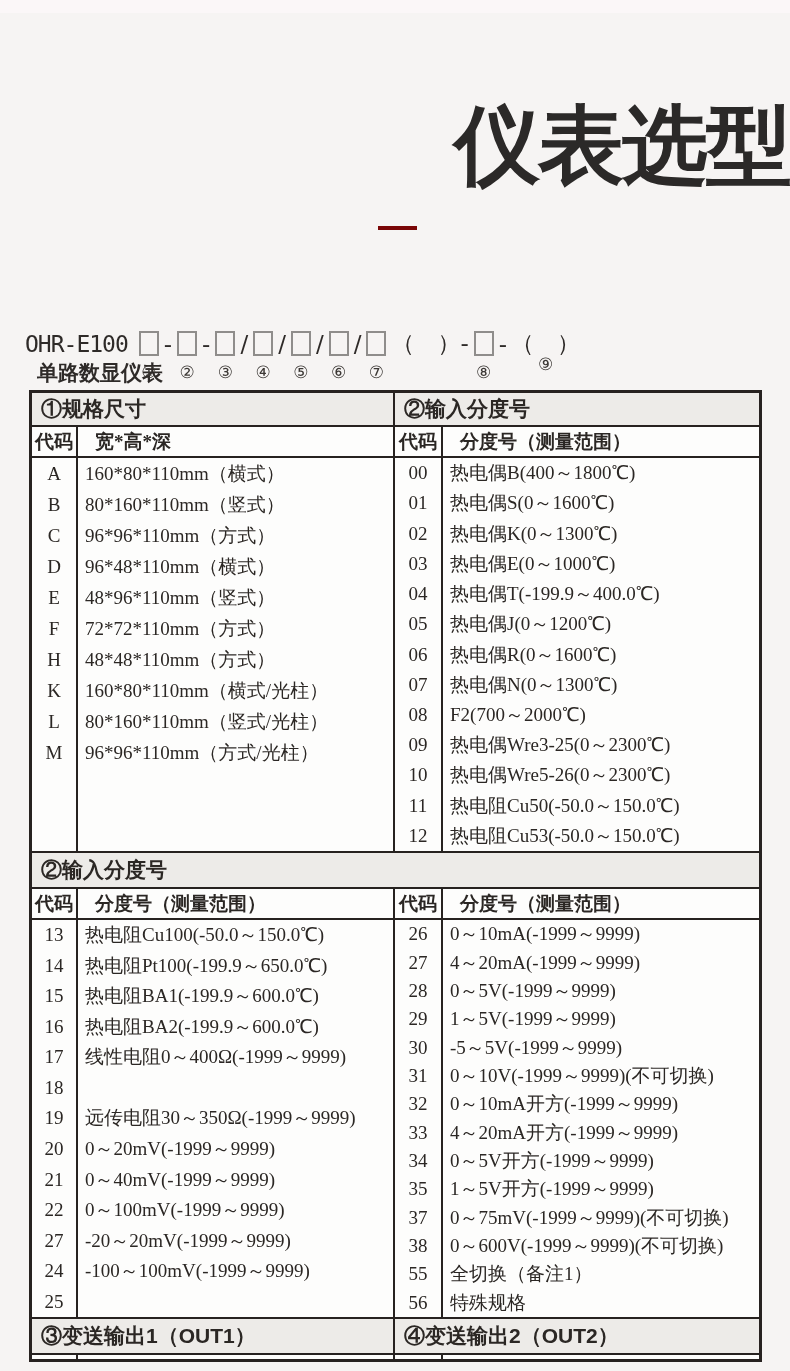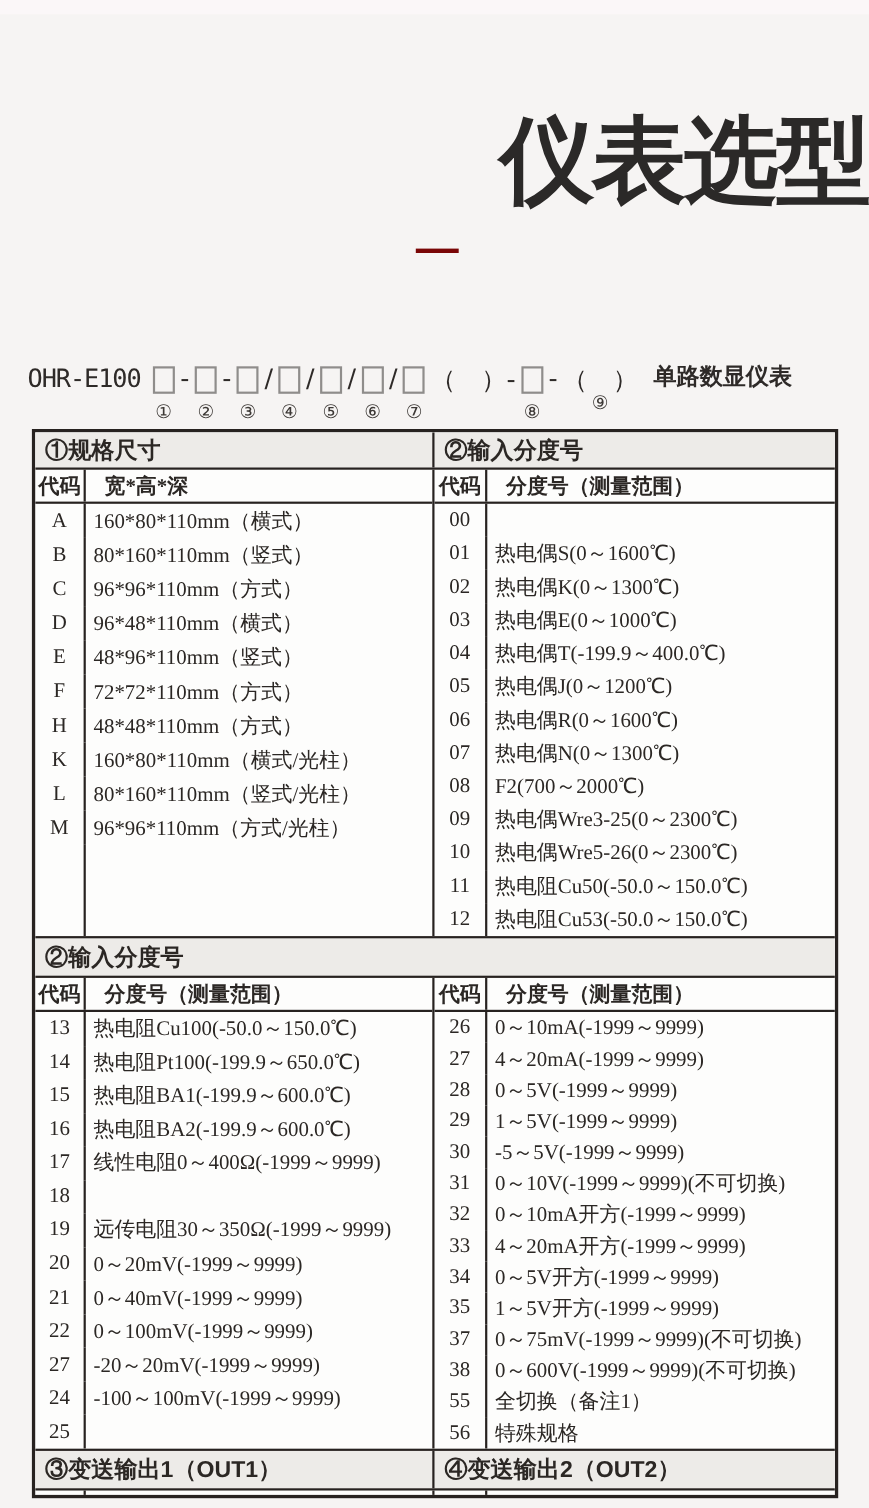--- a/index.html
+++ b/index.html
@@ -16,21 +16,21 @@
     text-align: right;
     font-family: "Liberation Sans", sans-serif;
     font-weight: 700; font-size: 86px; letter-spacing: -2px;
     color: #2b2928;
   }
   .title-underline { position: absolute; left: 378px; top: 226px; width: 39px; height: 4px; background: #7a0606; }
 
   
   .model-line {
     position: absolute; left: 25px; top: 328px; width: 745px; height: 58px;
-    display: flex; align-items: flex-start;
+    display: flex; align-items: flex-start; flex-direction: column;
   }
   .model-flex { display: flex; align-items: center; height: 34px; }
   .m-prefix {
     font-family: "DejaVu Sans Mono", monospace;
     font-size: 23px; color: #2e2a28; margin-right: 8px; letter-spacing: -1px;
   }
   .m-box {
     position: relative; width: 20px; height: 25px;
     border: 2px solid #8f8d8b; background: transparent;
     margin: 0 3px; flex: 0 0 auto;
@@ -203,20 +203,21 @@
         </div>
     </div>
     <div class="half w-r">
       <div class="colhead">
         <div class="hc code-r">代码</div>
         <div class="hv">分度号（测量范围）</div>
       </div>
       <div class="tbody">
           <div class="trow">
             <div class="tc code-r">00</div>
+            <div class="tv">热电偶B(400～1800℃)</div>
           </div>
           <div class="trow">
             <div class="tc code-r">01</div>
             <div class="tv">热电偶S(0～1600℃)</div>
           </div>
           <div class="trow">
             <div class="tc code-r">02</div>
             <div class="tv">热电偶K(0～1300℃)</div>
           </div>
           <div class="trow">

